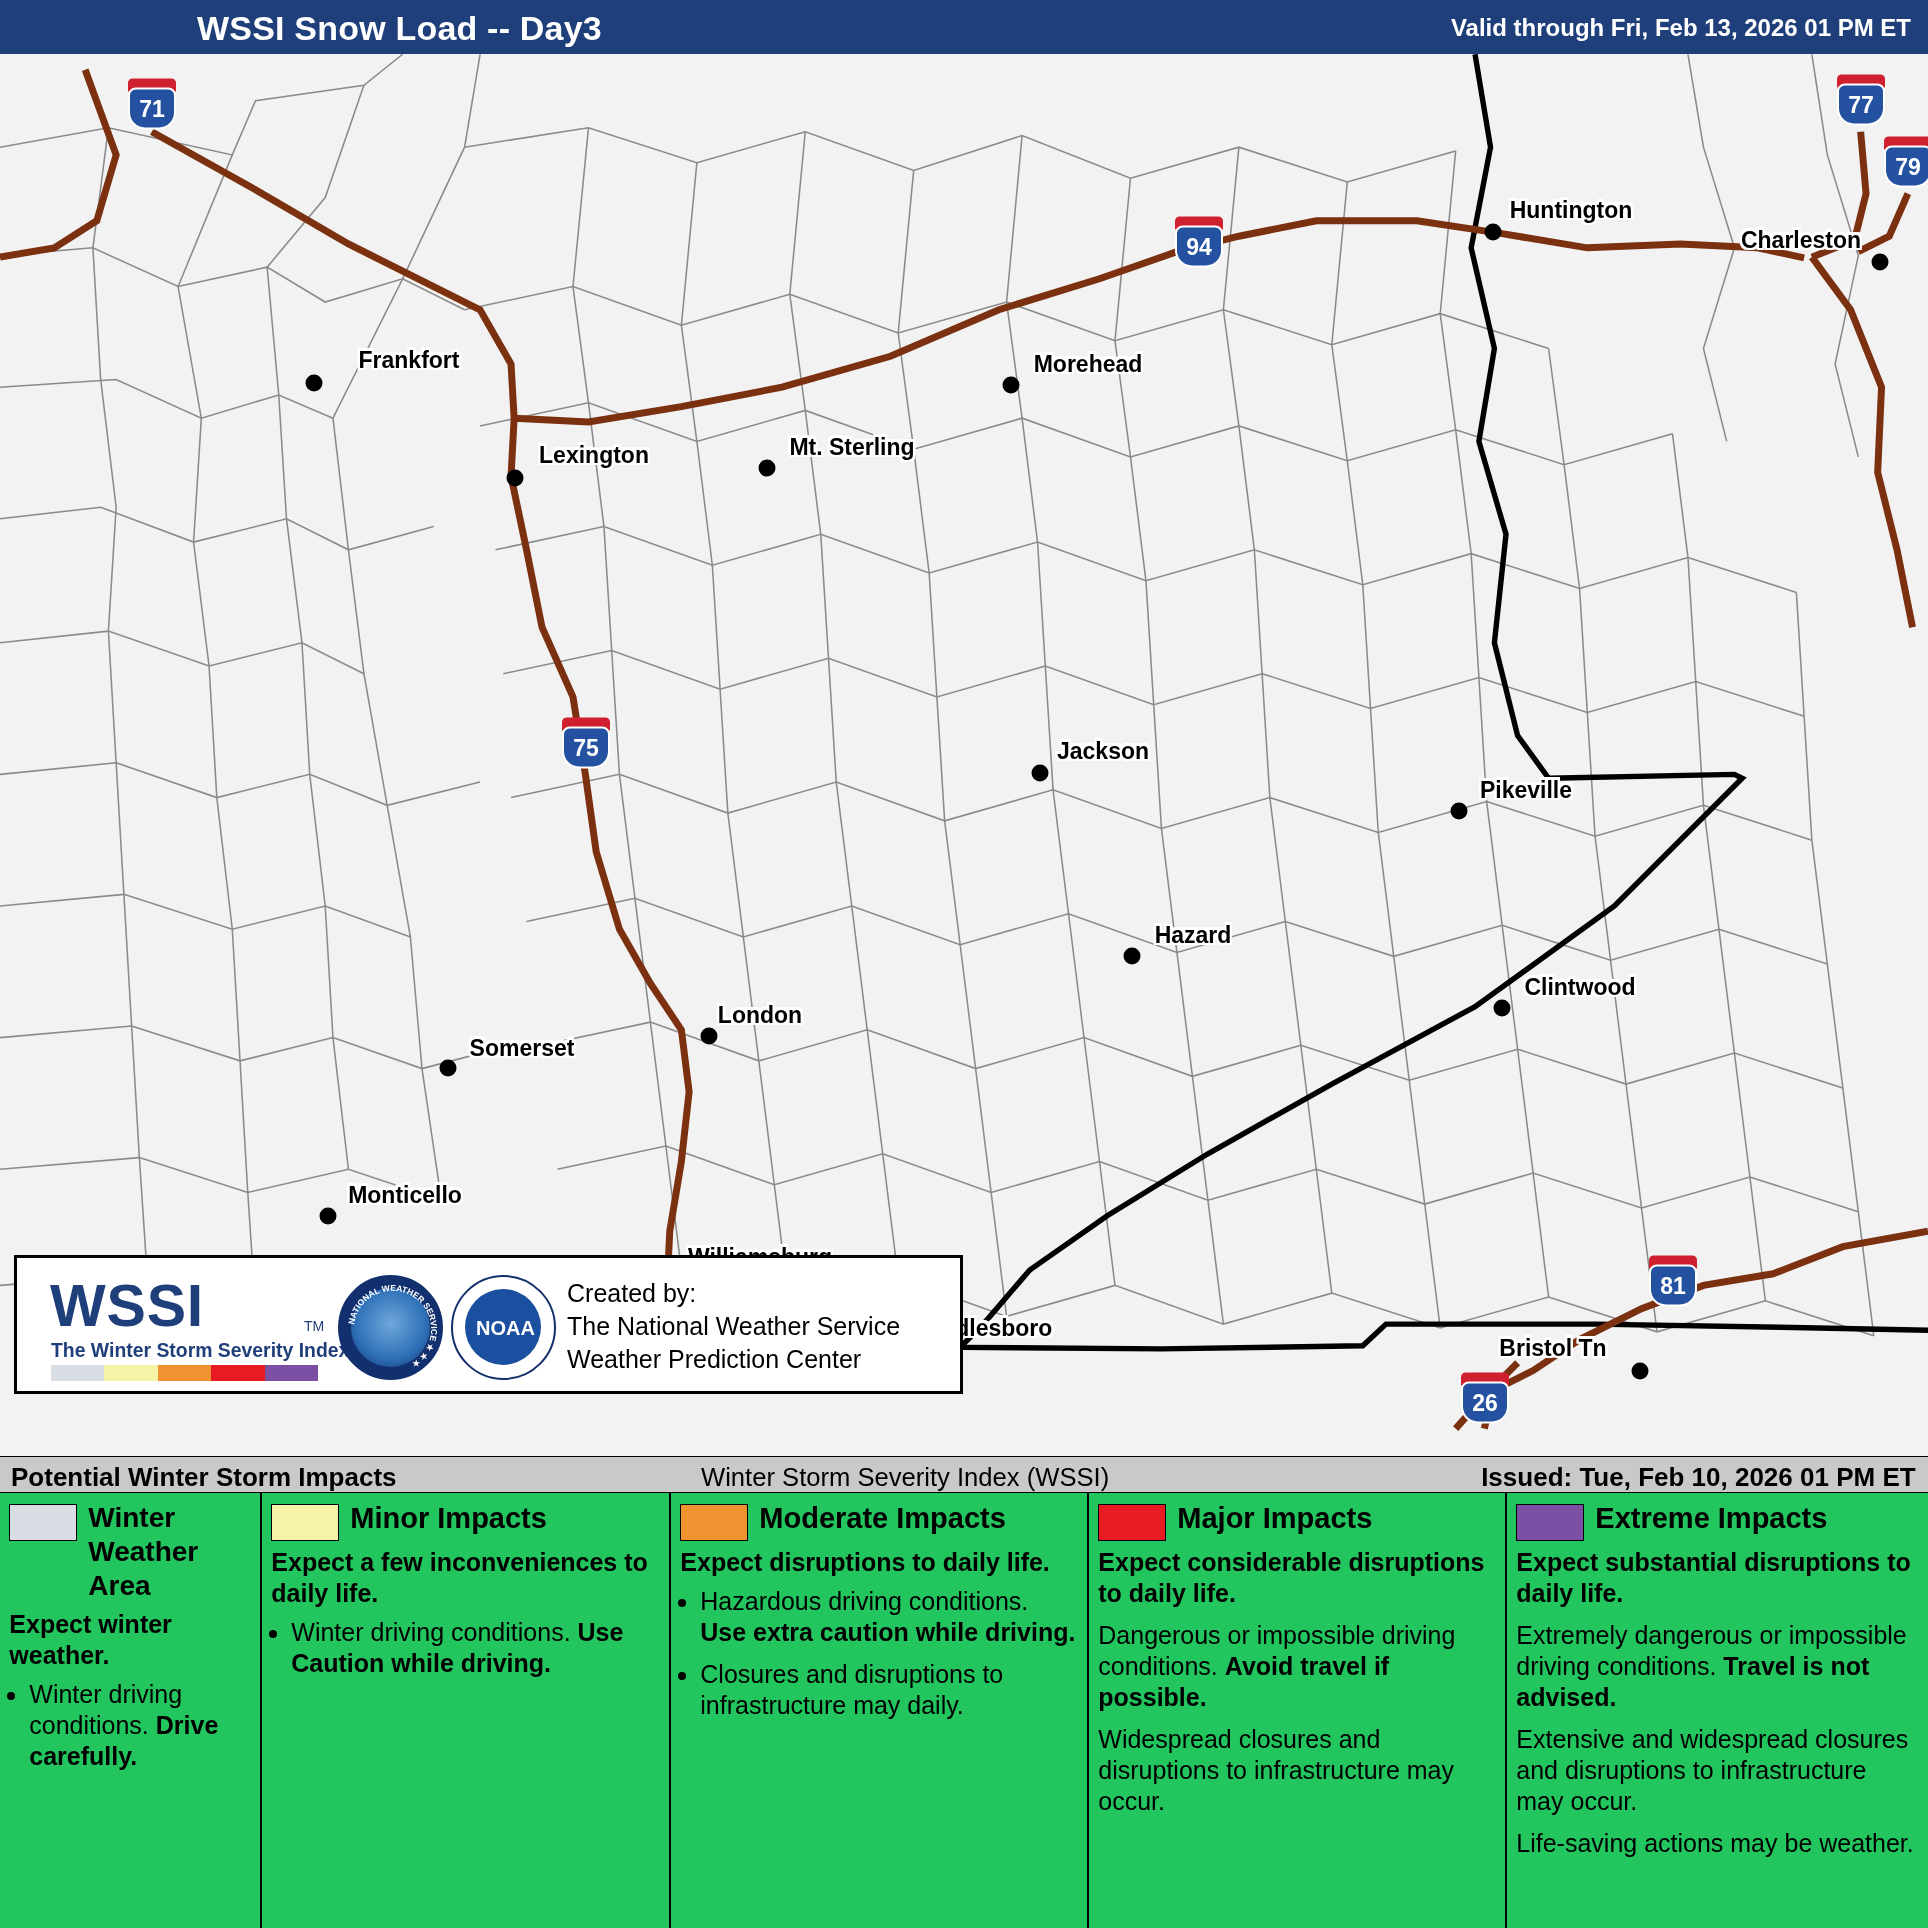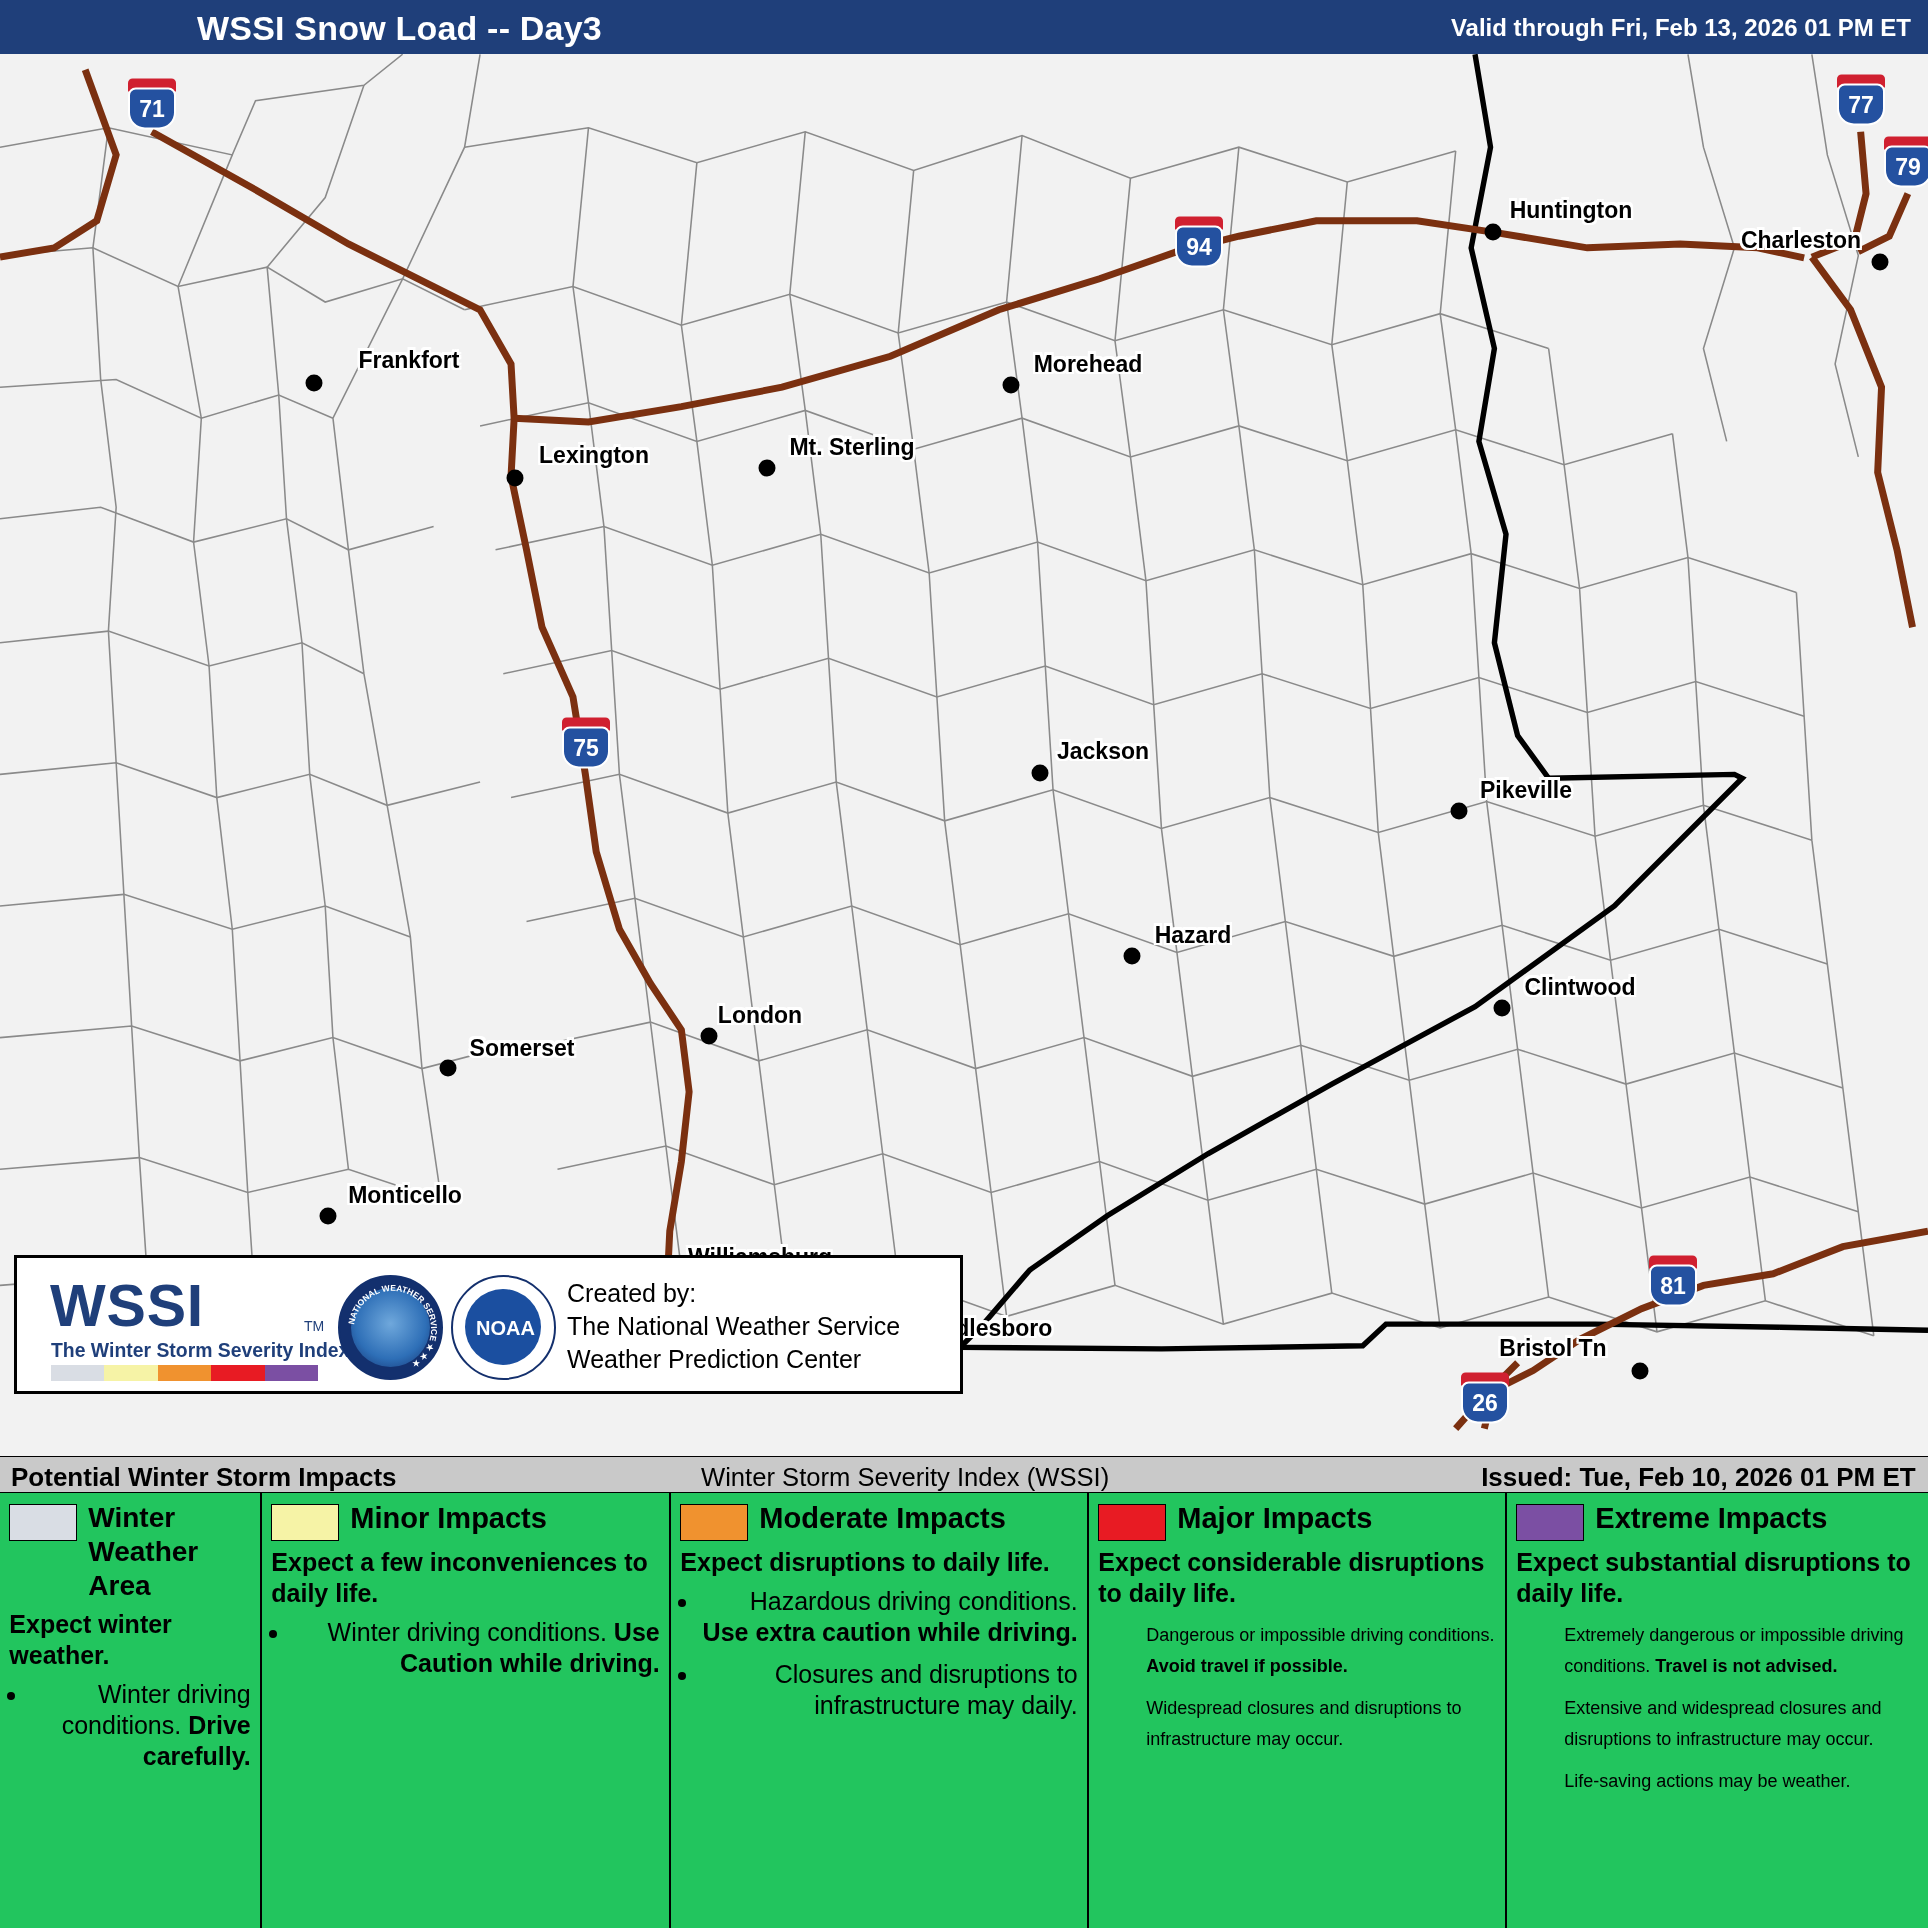--- a/index.html
+++ b/index.html
@@ -213,32 +213,31 @@
   .leg-title {
     font-size: 29px; font-weight: bold; color: #000;
     line-height: 34px;
   }
   .leg-bold {
     font-size: 25px; font-weight: bold; color: #000;
     line-height: 31px;
     margin-top: 6.2px;
   }
   .leg-body {
-    font-size: 18px; color: #000;
+    font-size: 25px; color: #000;
     line-height: 31px;
     margin-top: 11px;
-    margin-left: 48px;
   }
   .leg-body b { font-weight: bold; }
   ul.leg-list {
     margin: 7.7px 0 0 0;
     padding-left: 20px;
     font-size: 25px; line-height: 31px; color: #000;
   }
-  ul.leg-list li { margin-bottom: 11px; text-align: right; }
+  ul.leg-list li { margin-bottom: 11px; }
   .c0 .leg-title { font-size: 28px; }
 </style>
 </head>
 <body>
 
 <div id="page">
 
   <div id="titlebar">
     <div id="title-text">WSSI Snow Load -- Day3</div>
     <div id="valid-text">Valid through Fri, Feb 13, 2026 01 PM ET</div>

